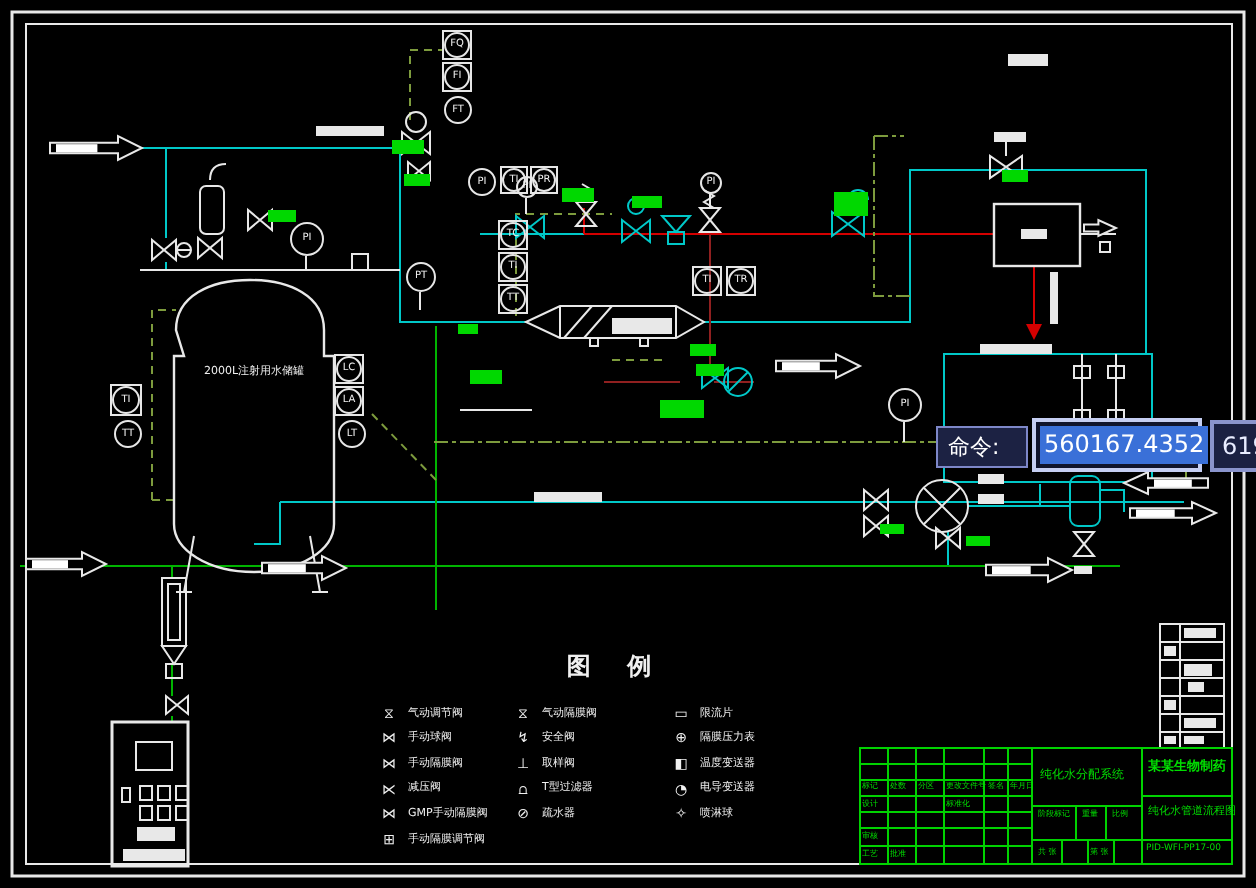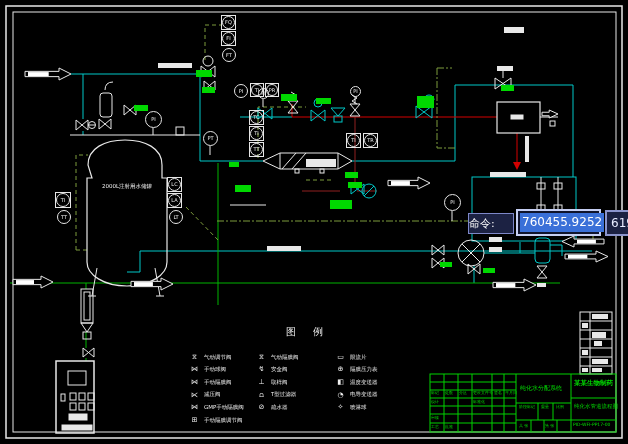--- a/index.html
+++ b/index.html
@@ -13,31 +13,31 @@
   .inst .lbl{position:absolute;inset:0;display:flex;align-items:center;justify-content:center;
              font-size:5px;color:#f0f0f0;line-height:1;}
   
   .gtag{position:absolute;background:#00d800;}
   
   .blob{position:absolute;background:#e8e8e8;}
   
   .tank-label{position:absolute;left:90px;top:184px;width:74px;text-align:center;
               font-size:5.5px;color:#f0f0f0;line-height:1;}
   .legend-title{position:absolute;left:268px;top:325px;width:80px;text-align:center;
-                font-size:10px;font-weight:normal;letter-spacing:7px;color:#f0f0f0;}
+                font-size:12px;font-weight:bold;letter-spacing:7px;color:#f0f0f0;}
   .legend-col{position:absolute;top:351px;}
   .legend-row{display:flex;align-items:center;height:12.6px;}
   .lsym{width:13px;text-align:center;font-size:7px;color:#f0f0f0;line-height:1;}
   .llab{font-size:5.5px;color:#f0f0f0;white-space:nowrap;line-height:1;margin-left:3px;}
   
   .tbl{position:absolute;color:#00dd00;white-space:nowrap;line-height:1;}
   
   .cmd-label{position:absolute;left:468px;top:213px;width:46px;height:21px;box-sizing:border-box;
              background:#1c2243;border:1px solid #7d87c8;color:#fff;font-size:11px;
-             display:flex;align-items:center;}
+             display:flex;align-items:center;padding-left:5px;}
   .cmd-input{position:absolute;left:516px;top:209px;width:85px;height:27px;box-sizing:border-box;
              background:#10142c;border:2px solid #c5cef2;display:flex;align-items:center;
              padding-left:2px;}
   .cmd-input .sel{background:#3a70d8;color:#fff;font-size:12px;line-height:1.4;padding:1px 2px;}
   .cmd-coord{position:absolute;left:605px;top:210px;width:34px;height:26px;box-sizing:border-box;
              background:#1b2142;border:2px solid #8a94cc;color:#e8ecff;font-size:12px;
              display:flex;align-items:center;padding-left:4px;}
 </style>
 </head>
 <body>
@@ -439,17 +439,17 @@
       <div class="tbl" style="left: 519px; top: 424px; font-size: 4px;">共 张</div>
       <div class="tbl" style="left: 545px; top: 424px; font-size: 4px;">第 张</div>
       <div class="tbl" style="left: 520px; top: 385px; font-size: 6px;">纯化水分配系统</div>
       <div class="tbl" style="left: 574px; top: 380px; font-size: 6.5px; font-weight: bold;">某某生物制药</div>
       <div class="tbl" style="left: 574px; top: 404px; font-size: 5.5px;">纯化水管道流程图</div>
       <div class="tbl" style="left: 573px; top: 423px; font-size: 4.5px;">PID-WFI-PP17-00</div>
     </div>
 
   <div class="cmd-label">命令:</div>
   <div class="cmd-input">
-    <span class="sel">760455.9252</span>
+    <span class="sel">560167.4352</span>
   </div>
   <div class="cmd-coord">619</div>
 
 </div>
 
 </body></html>

